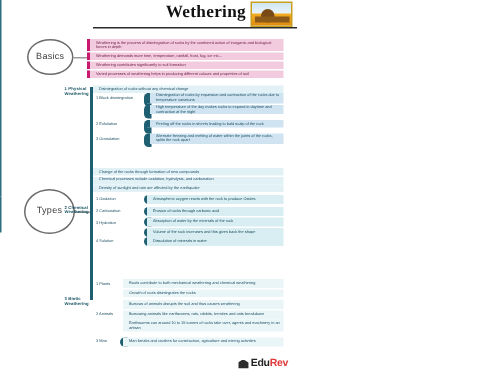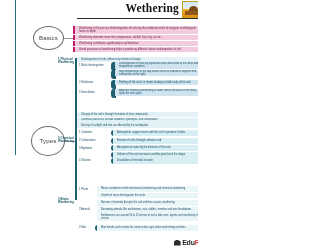--- a/index.html
+++ b/index.html
@@ -6,21 +6,20 @@
   html, body {
     width: 198px; height: 250px;
     background: #ffffff;
     font-family: "Liberation Sans", sans-serif;
     overflow: hidden;
   }
   #page {
     position: relative;
     width: 198px; height: 250px;
     background: #ffffff;
-    margin-left: 15px;
   }
 
   
   .header {
     position: absolute; left: 0; top: 0;
     width: 198px; height: 22px;
   }
   .header-rule {
     position: absolute; left: 62px; top: 18px;
     width: 136px; height: 1px;

